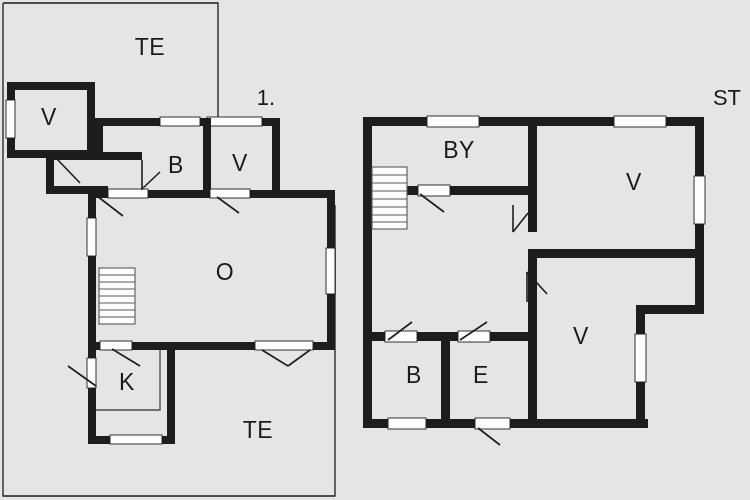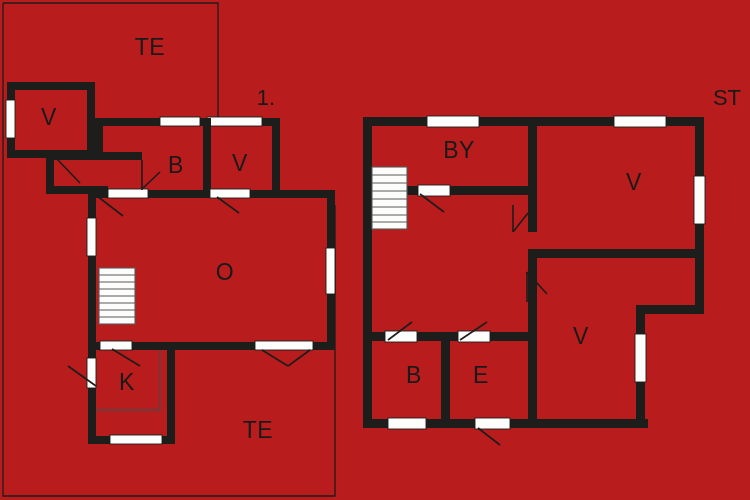--- a/index.html
+++ b/index.html
@@ -11,21 +11,21 @@
     width: 750px;
     height: 500px;
     font-family: "Liberation Sans", sans-serif;
     overflow: hidden;
     position: relative;
   }
   #floorplan-root {
     position: relative;
     width: 750px;
     height: 500px;
-    background: #b91c1c;
+    background: #e5e5e5;
   }
   svg.plan-svg {
     position: absolute;
     top: 0;
     left: 0;
     width: 750px;
     height: 500px;
     display: block;
   }
   .room-label {

